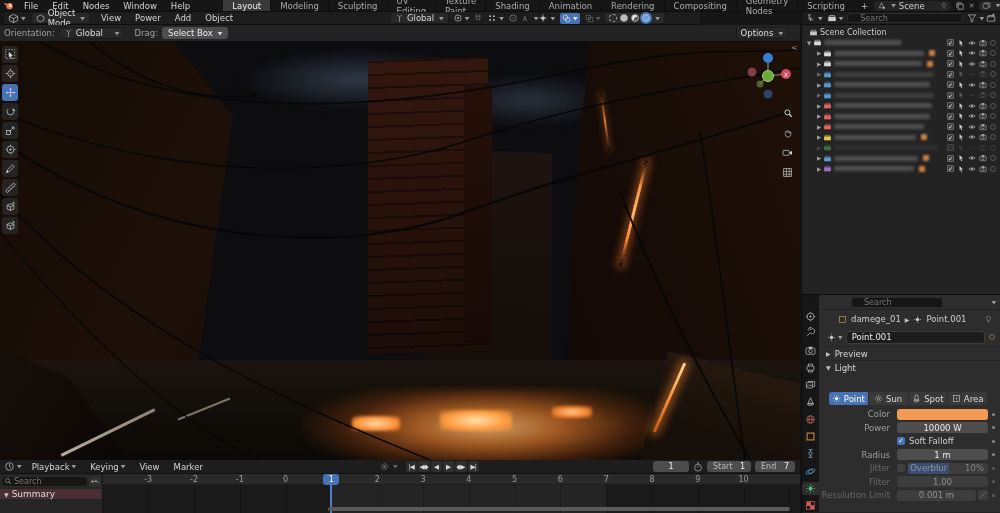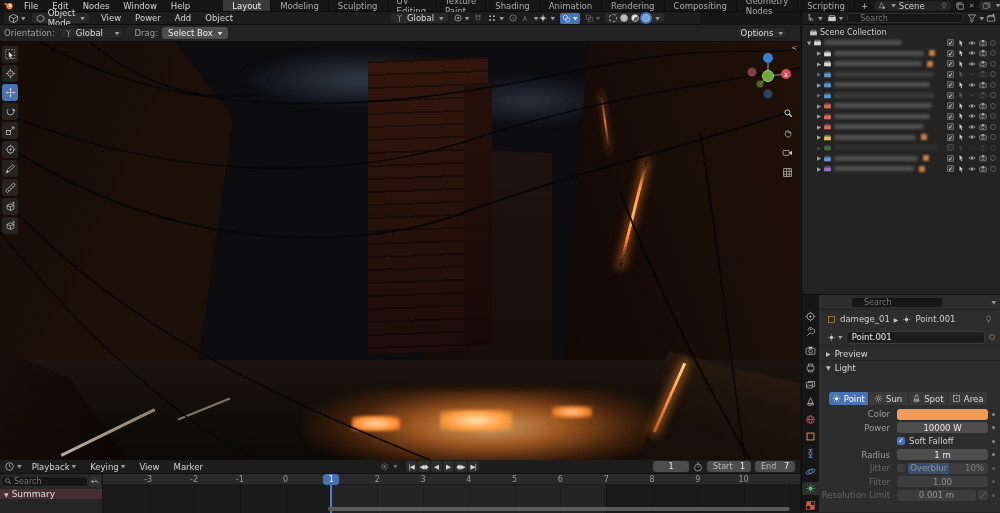--- a/index.html
+++ b/index.html
@@ -1147,21 +1147,21 @@
                 <rect x="2" y="8" width="6" height="6" fill="none" stroke="currentColor"></rect>
               </svg>
             </span>
           </div>
         </div>
       <div id="pcontent">
         <div id="prop-header">
           <input class="search" style="max-width: 92px; margin-left: 28px;" placeholder="Search">
           <span class="chev" style="margin-left:auto">▼</span>
         </div>
-        <div class="prow" style="height:18px;padding-left:8px">
+        <div class="prow" style="height:18px;padding-left:19px">
           <span class="ico" style="width:9px;height:9px;color:#d8ac66">
               <svg viewBox="0 0 16 16">
                 <rect x="3" y="3" width="10" height="10" fill="none" stroke="currentColor"></rect>
               </svg>
             </span>
           <span style="margin:0 4px">damege_01</span>
           <span class="tri">▶</span>
           <span class="ico" style="width:9px;height:9px;margin-left:4px;color:#c9c9c9">
               <svg viewBox="0 0 16 16">
                 <circle cx="8" cy="8" r="3" fill="currentColor"></circle>

